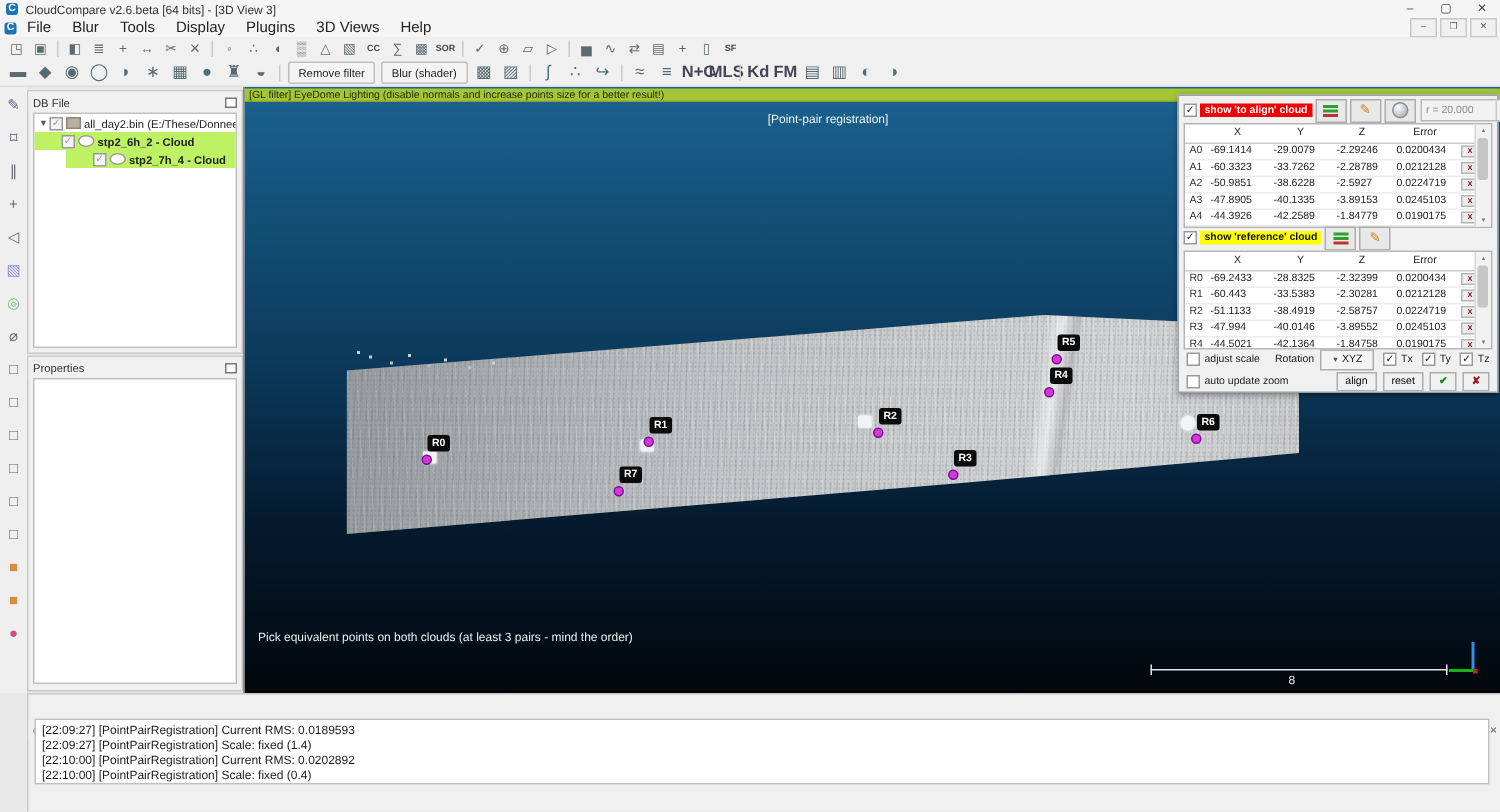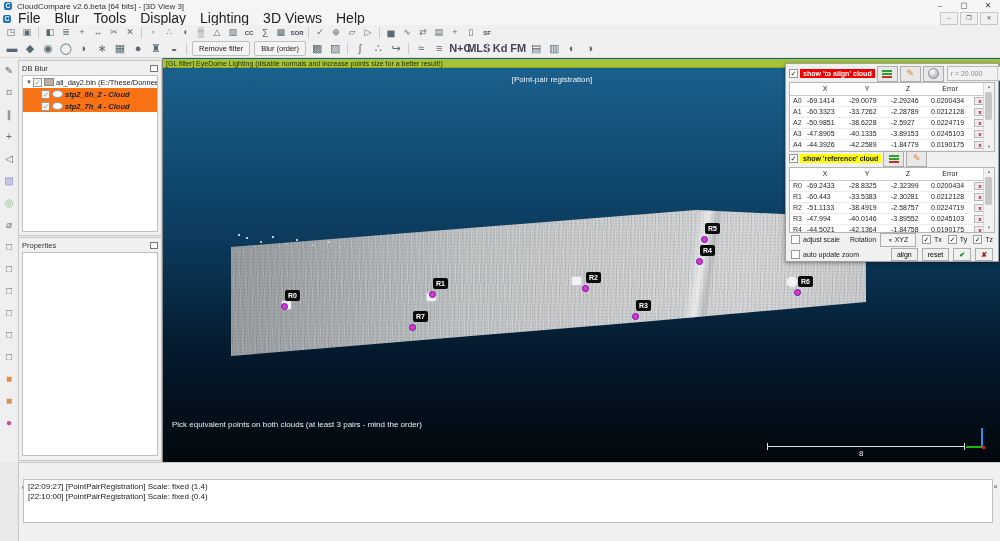--- a/index.html
+++ b/index.html
@@ -5,21 +5,21 @@
   html,body{margin:0;padding:0;}
   body{width:1000px;height:541px;overflow:hidden;font-family:"Liberation Sans",sans-serif;background:#e9e9e9;position:relative;font-size:8px;color:#222;}
   .abs{position:absolute;}
   
   #titlebar{left:0;top:0;width:1000px;height:12px;background:#f5f5f5;display:flex;align-items:center;}
   #app-icon{width:8px;height:8px;margin-left:4px;background:#1b74b8;color:#fff;font-size:7px;line-height:8px;text-align:center;border-radius:2px;font-weight:bold;}
   #title-text{margin-left:5px;font-size:8px;color:#333;}
   .wbtns{margin-left:auto;display:flex;}
   .wbtn{width:24px;height:12px;text-align:center;font-size:8px;line-height:12px;color:#444;}
   #menubar{left:0;top:12px;width:1000px;height:13px;background:#f5f5f5;display:flex;align-items:center;border-bottom:1px solid #e3e3e3;}
-  .menu-item{padding:0 7px;font-size:14px;color:#222;line-height:13px;}
+  .menu-item{padding:0 7px;font-size:10px;color:#222;line-height:13px;}
   .mdi-btns{margin-left:auto;display:flex;margin-right:2px;}
   .mdi-btn{width:16px;height:11px;border:1px solid #c8c8c8;background:#f0f0f0;font-size:6px;line-height:10px;text-align:center;color:#555;margin-left:2px;}
   
   #toolbar-main{left:0;top:25px;width:1000px;height:14px;background:#f0f0f0;display:flex;align-items:center;padding-left:3px;box-sizing:border-box;}
   #toolbar-plugins{left:0;top:39px;width:1000px;height:19px;background:#f0f0f0;display:flex;align-items:center;padding-left:3px;box-sizing:border-box;border-bottom:1px solid #dcdcdc;}
   .tico{width:14px;height:12px;margin:0 1px;color:#5a6a72;font-size:9px;line-height:12px;text-align:center;flex:none;}
   #toolbar-plugins .tico{width:16px;height:15px;font-size:11px;line-height:15px;}
   .tico.txt{font-size:6px;font-weight:bold;letter-spacing:0;line-height:14px;color:#445;}
   .tsep{width:1px;height:11px;background:#c9c9c9;margin:0 3px;flex:none;}
   .tbtn{flex:none;margin:0 2px;height:15px;padding:0 6px;background:#f4f4f4;border:1px solid #bfbfbf;border-radius:2px;font-size:7.5px;line-height:13px;color:#222;font-family:"Liberation Sans",sans-serif;}
@@ -27,21 +27,21 @@
   #side-toolbar{left:0;top:58px;width:18px;height:404px;background:#efefef;display:flex;flex-direction:column;align-items:center;padding-top:6px;box-sizing:border-box;}
   #side-toolbar .tico{width:14px;height:13px;margin:0 0 9px 0;font-size:10px;line-height:13px;color:#667;}
   
   .dock{background:#f0f0f0;border:1px solid #c8c8c8;}
   .dock-title{height:12px;font-size:7.5px;color:#333;padding:1px 3px;display:flex;align-items:center;background:#f0f0f0;}
   .float-ico{margin-left:auto;width:6px;height:5px;border:1px solid #777;background:#fff;}
   .close-ico{margin-left:4px;font-size:8px;color:#555;line-height:6px;}
   #db-tree{left:18px;top:60px;width:142px;height:174px;}
   #db-content{position:absolute;left:3px;top:14px;right:3px;bottom:3px;background:#fff;border:1px solid #c0c0c0;overflow:hidden;}
   .tree-row{display:flex;align-items:center;height:12px;font-size:7.5px;white-space:nowrap;}
-  .tree-row.sel{background:#f97316;font-style:italic;}
+  .tree-row.sel{background:#bef264;}
   .tw{width:8px;text-align:center;color:#555;font-size:7px;flex:none;}
   .cb{width:7px;height:7px;border:1px solid #999;background:#fff;flex:none;font-size:7px;line-height:7px;text-align:center;color:#111;}
   .cb.grey{color:#9a9a9a;background:#f4f4f4;}
   .cb.on::after{content:"✓";}
   .fold-ico{width:8px;height:6px;background:#b9b0a2;border:1px solid #8e867a;margin:0 2px;flex:none;}
   .cloud-ico{width:9px;height:6px;border:1px solid #9a9a9a;border-radius:50%;background:#fcfcfc;margin:0 2px;flex:none;}
   #properties{left:18px;top:237px;width:142px;height:222px;}
   #prop-content{position:absolute;left:3px;top:14px;right:3px;bottom:4px;background:#fff;border:1px solid #c0c0c0;}
   
   #view{left:162px;top:58px;width:838px;height:404px;background:linear-gradient(#1b6390 0%,#14527a 18%,#0b3a5c 45%,#041a2e 72%,#02070c 100%);overflow:hidden;border-left:1px solid #888;}
@@ -126,21 +126,21 @@
   <span id="title-text">CloudCompare v2.6.beta [64 bits] - [3D View 3]</span>
   <div class="wbtns">
     <span class="wbtn">–</span>
     <span class="wbtn">▢</span>
     <span class="wbtn">✕</span>
   </div>
 </div>
 
 <div class="abs" id="menubar">
   <div id="menu-app-icon" style="width:8px;height:8px;margin-left:3px;background:#1b74b8;color:#fff;font-size:7px;line-height:8px;text-align:center;border-radius:2px;font-weight:bold;">C</div>
-  <span id="menu-items"><span class="menu-item">File</span><span class="menu-item">Blur</span><span class="menu-item">Tools</span><span class="menu-item">Display</span><span class="menu-item">Lighting</span><span class="menu-item">3D Views</span><span class="menu-item">Help</span></span>
+  <span id="menu-items"><span class="menu-item">File</span><span class="menu-item">Blur</span><span class="menu-item">Tools</span><span class="menu-item">Display</span><span class="menu-item">Plugins</span><span class="menu-item">3D Views</span><span class="menu-item">Help</span></span>
   <div class="mdi-btns">
     <span class="mdi-btn">–</span>
     <span class="mdi-btn">❒</span>
     <span class="mdi-btn">✕</span>
   </div>
 </div>
 
 <div class="abs" id="toolbar-main">
     <span class="tico">◳</span>
     <span class="tico">▣</span>
@@ -182,21 +182,21 @@
     <span class="tico">◉</span>
     <span class="tico">◯</span>
     <span class="tico">◗</span>
     <span class="tico">∗</span>
     <span class="tico">▦</span>
     <span class="tico">●</span>
     <span class="tico">♜</span>
     <span class="tico">◒</span>
     <span class="tsep"></span>
     <button class="tbtn">Remove filter</button>
-    <button class="tbtn">Blur (order)</button>
+    <button class="tbtn">Blur (shader)</button>
     <span class="tico">▩</span>
     <span class="tico">▨</span>
     <span class="tsep"></span>
     <span class="tico">∫</span>
     <span class="tico">∴</span>
     <span class="tico">↪</span>
     <span class="tsep"></span>
     <span class="tico">≈</span>
     <span class="tico">≡</span>
     <span class="tico txt">N+C</span>
@@ -224,36 +224,36 @@
     <span class="tico">□</span>
     <span class="tico">□</span>
     <span class="tico">□</span>
     <span class="tico" style="color: rgb(221, 138, 68);">■</span>
     <span class="tico" style="color: rgb(221, 138, 68);">■</span>
     <span class="tico" style="color: rgb(208, 74, 140);">●</span>
   </div>
 
 <div class="abs dock" id="db-tree">
   <div class="dock-title">
-    <span>DB Blur</span>
+    <span>DB File</span>
     <span class="float-ico"></span>
   </div>
   <div id="db-content">
     <div class="tree-row" style="padding-left:2px;">
       <span class="tw">▾</span>
       <span class="cb grey on"></span>
       <span class="fold-ico"></span>
       <span>all_day2.bin (E:/These/Donnees/Us...</span>
     </div>
     <div class="tree-row sel" style="padding-left:18px;">
       <span class="cb grey on"></span>
       <span class="cloud-ico"></span>
       <span style="font-weight:bold;">stp2_6h_2 - Cloud</span>
     </div>
-    <div class="tree-row sel" style="padding-left:18px;">
+    <div class="tree-row sel" style="padding-left:18px;margin-left:21px;">
       <span class="cb grey on"></span>
       <span class="cloud-ico"></span>
       <span style="font-weight:bold;">stp2_7h_4 - Cloud</span>
     </div>
   </div>
 </div>
 
 <div class="abs dock" id="properties">
   <div class="dock-title">
     <span>Properties</span>
@@ -508,16 +508,18 @@
   </div>
 </div>
 
 <div class="abs dock" id="console">
   <div class="dock-title">
     <span>Console</span>
     <span class="float-ico"></span>
     <span class="close-ico">×</span>
   </div>
   <div id="console-log">
+      <div class="logline">[22:09:27] [PointPairRegistration] Current RMS: 0.0189593</div>
       <div class="logline">[22:09:27] [PointPairRegistration] Scale: fixed (1.4)</div>
+      <div class="logline">[22:10:00] [PointPairRegistration] Current RMS: 0.0202892</div>
       <div class="logline">[22:10:00] [PointPairRegistration] Scale: fixed (0.4)</div>
     </div>
 </div>
 
 </body></html>

